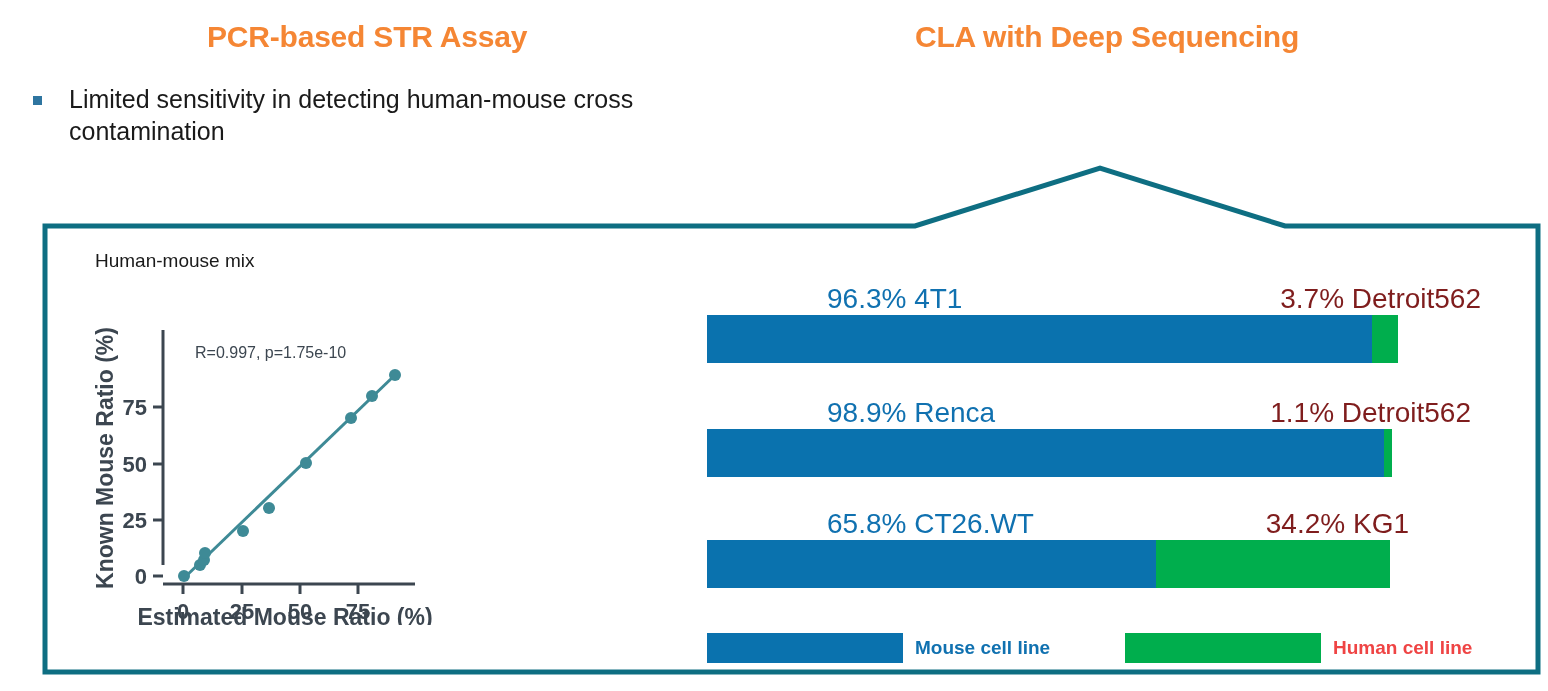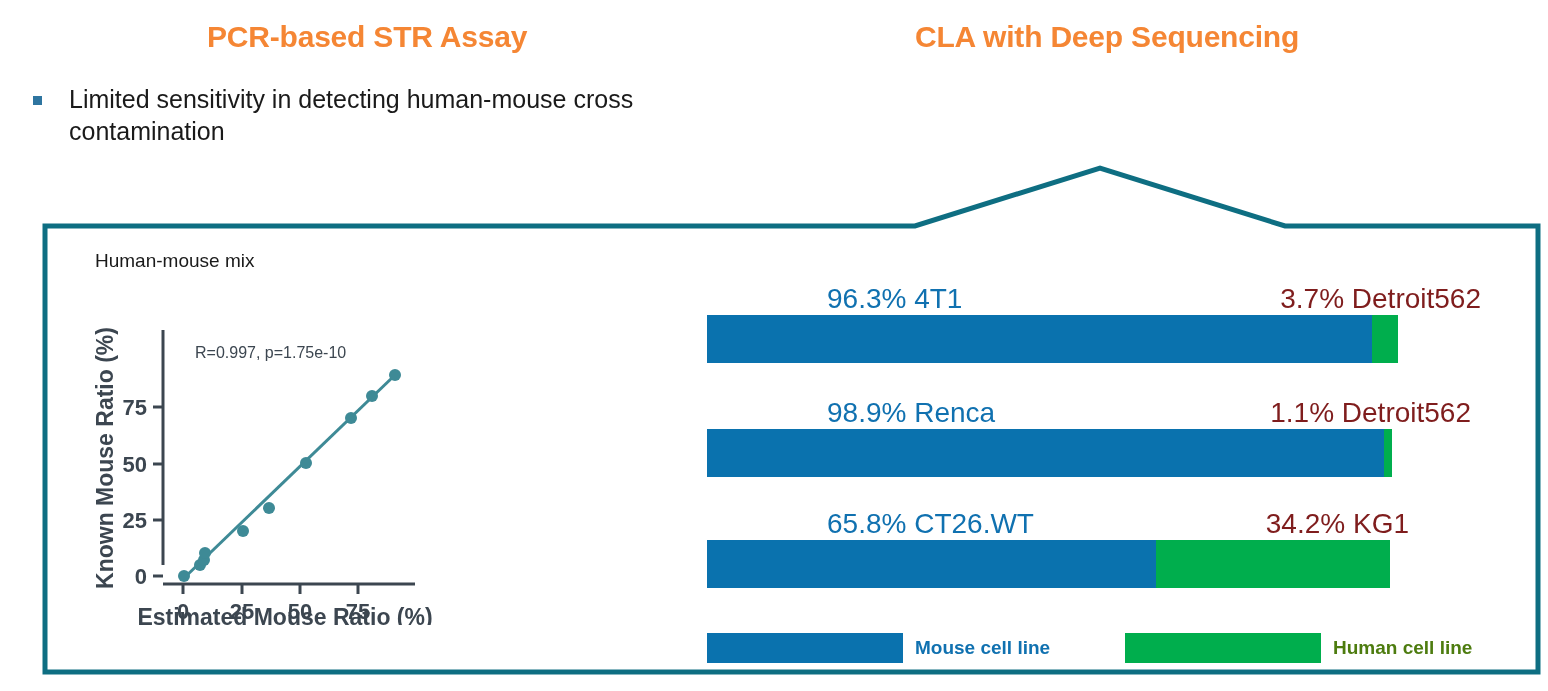--- a/index.html
+++ b/index.html
@@ -132,21 +132,21 @@
   }
   .legend-swatch.mouse { background: #0A72AE; }
   .legend-swatch.human { background: #00AE4D; }
   .legend-text {
     font-size: 19px;
     font-weight: bold;
     margin-left: 12px;
     white-space: nowrap;
   }
   .legend-text.mouse { color: #1071B0; }
-  .legend-text.human { color: #4d7c0f; }
+  .legend-text.human { color: #ef4444; }
 </style>
 </head>
 <body>
 
 <div class="slide">
 
   <div class="heading" id="heading-left">PCR-based STR Assay</div>
 
   <div class="heading" id="heading-right">CLA with Deep Sequencing</div>
 

